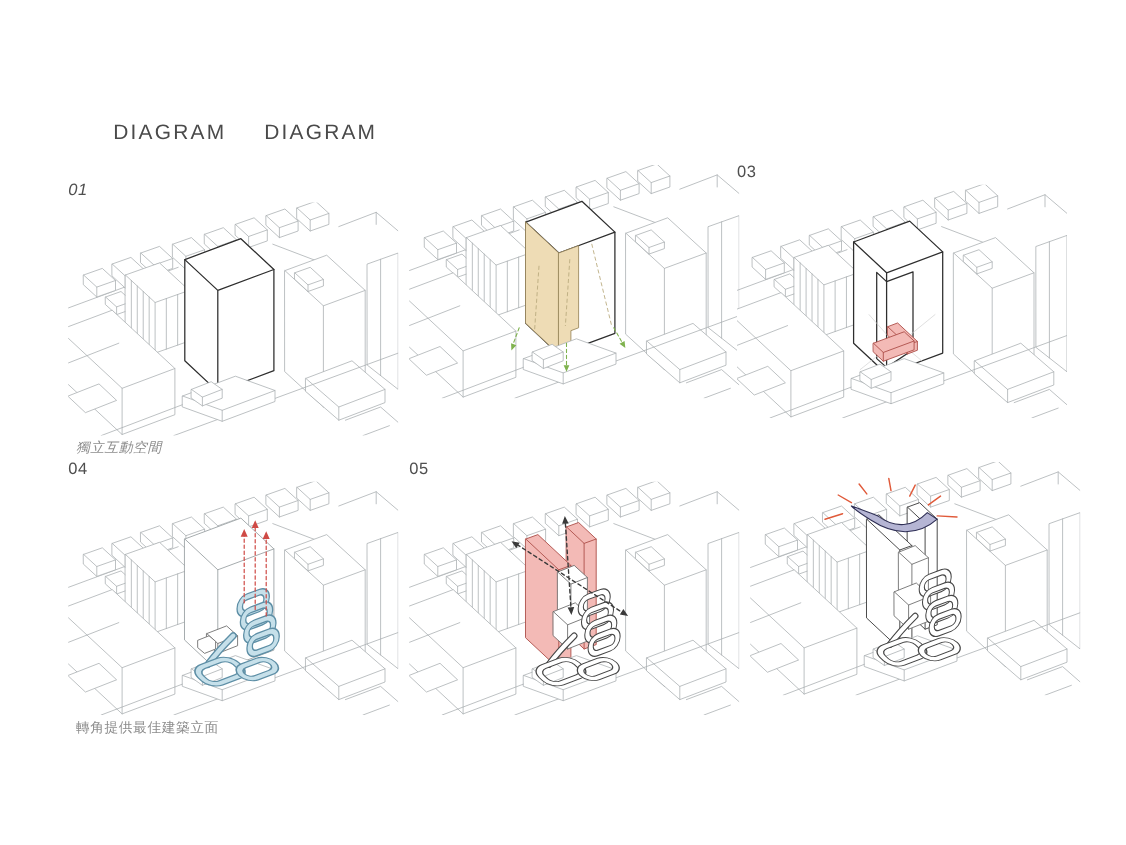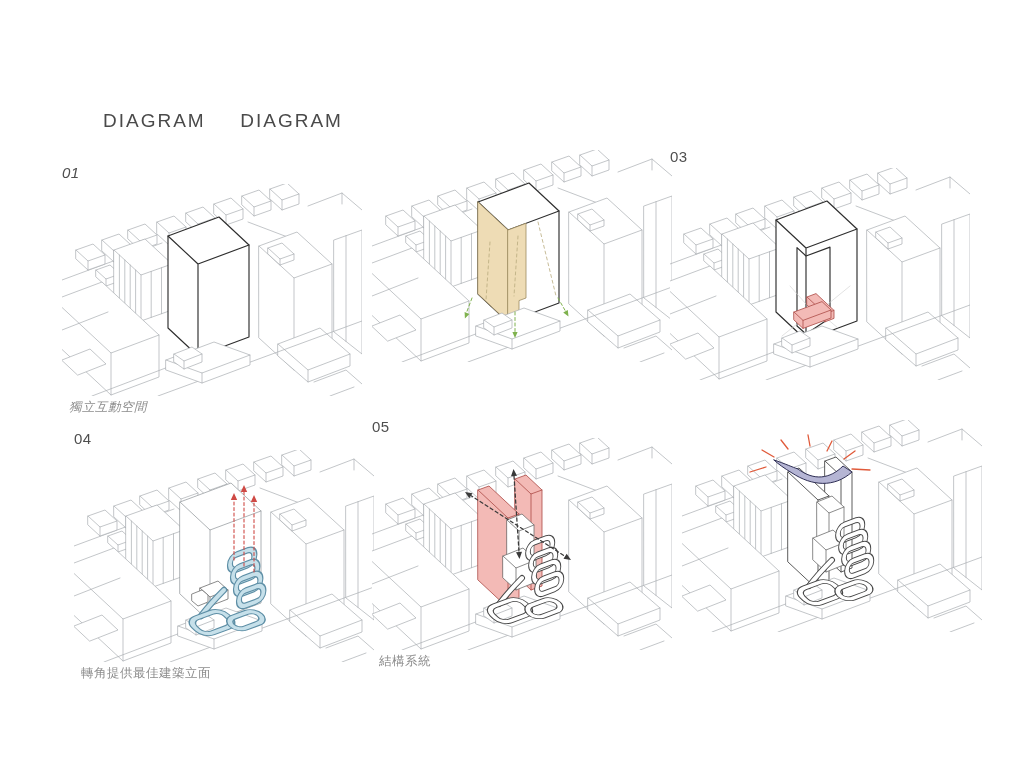--- a/index.html
+++ b/index.html
@@ -176,21 +176,21 @@
       <path class="pf" d="M137,129 L146,125.6 L164,142.4 L164,150.4 L155,153.8 L137,137 Z"></path>
       <path class="pe" d="M137,129 L155,145.8 L164,142.4 M155,145.8 L155,153.8"></path>
       <path class="pf" d="M124,144 L152,133.6 L161,142 L161,150 L133,160.4 L124,152 Z"></path>
       <path class="pe" d="M124,144 L133,152.4 L161,142 M133,152.4 L133,160.4"></path>
       <g class="ctxg">
           <use href="#podiumgeo"></use>
         </g>
     </svg>
   </figure>
 
-  <figure class="panel p3" style="margin:12px">
+  <figure class="panel p3" style="margin:0">
     <div class="pnum">04</div>
     <svg class="draw" width="300" height="212" viewBox="0 0 300 212">
       <g class="ctxg">
           <use href="#ctxgeo"></use>
         </g>
       <g class="tw-gray">
           <use href="#towergeo"></use>
         </g>
       <g class="ctxg">
           <use href="#podiumgeo"></use>
@@ -301,21 +301,20 @@
         </g>
       <g class="lp-ud">
           <use href="#lg2"></use>
         </g>
         <g class="lp-ow">
           <use href="#lg2"></use>
         </g>
       <path class="ddash" d="M98,57 L194,119 M142,38 L147,114"></path>
       <path class="dhead" d="M93,54 L100.5,55.3 L97.3,60.3 Z M199,122 L194.7,115.7 L191.5,120.7 Z M141.5,31 L145,37.8 L139,38.2 Z M147.5,121 L150,113.8 L144,114.2 Z"></path>
     </svg>
-    <figcaption class="pcap">結構系統</figcaption>
   </figure>
 
   <figure class="panel p5" style="margin:0">
     <svg class="draw" width="300" height="212" viewBox="0 0 300 212">
       <g class="ctxg">
           <use href="#ctxgeo"></use>
         </g>
       <path class="whf" d="M143,41 L154,37 L170,52 L170,148 L159,152 L143,137 Z"></path>
       <path class="whe" d="M143,41 L159,56 L170,52 M159,56 L159,152"></path>
       <path class="whf" d="M106,52 L117,48 L147,76 L147,166 L136,170 L106,142 Z"></path>

